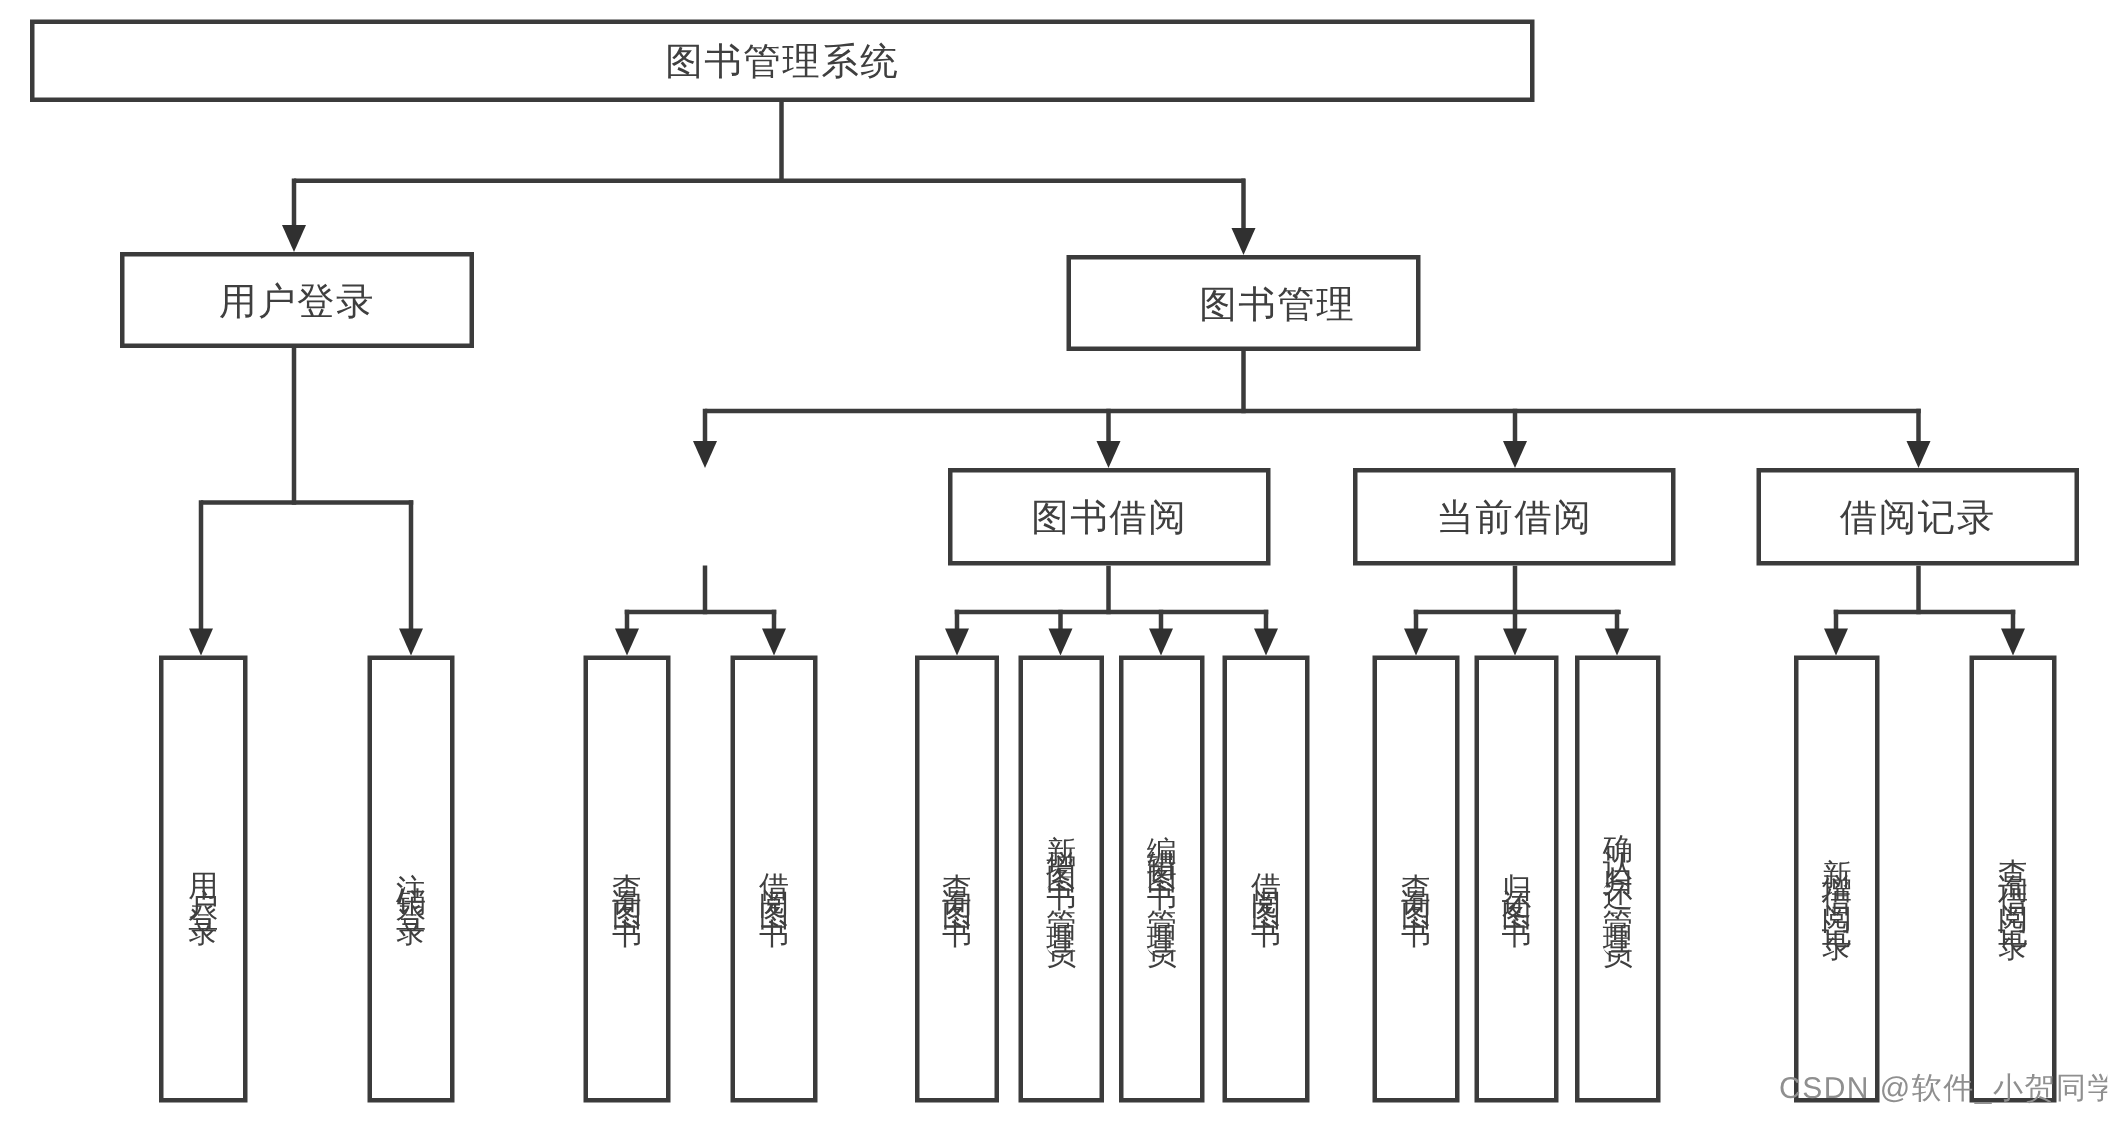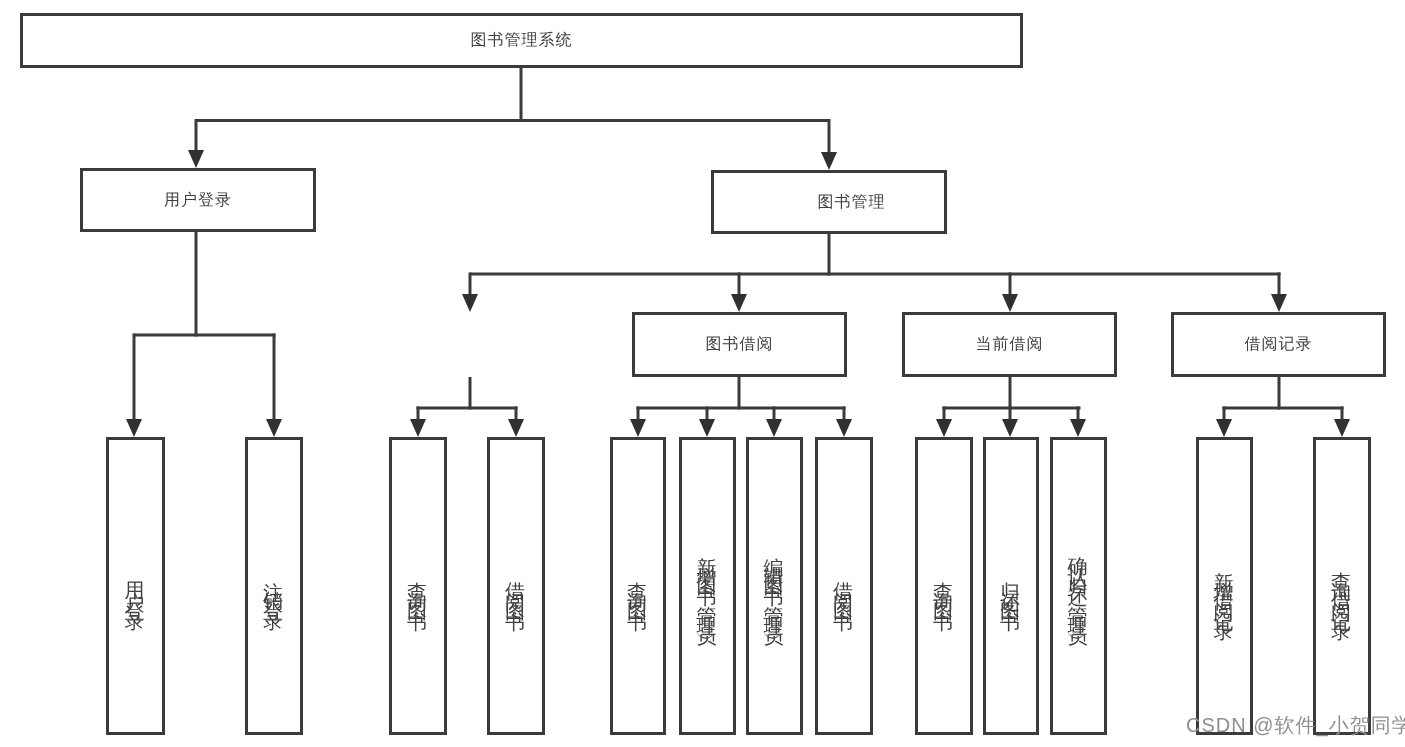--- a/index.html
+++ b/index.html
@@ -11,21 +11,21 @@
     overflow: hidden;
     font-family: "Liberation Sans", "DejaVu Sans", sans-serif;
   }
   #wires { position: absolute; left: 0; top: 0; width: 1405px; height: 747px; }
   .node {
     position: absolute;
     box-sizing: border-box;
     border: 3px solid #3b3b3b;
     background: #ffffff;
     color: #3f3f3f;
-    font-size: 16px;
+    font-size: 25px;
     letter-spacing: 1px;
     display: flex;
     align-items: center;
     justify-content: center;
     text-align: center;
     white-space: nowrap;
   }
   .node.v {
     writing-mode: vertical-rl;
     letter-spacing: 10px;

